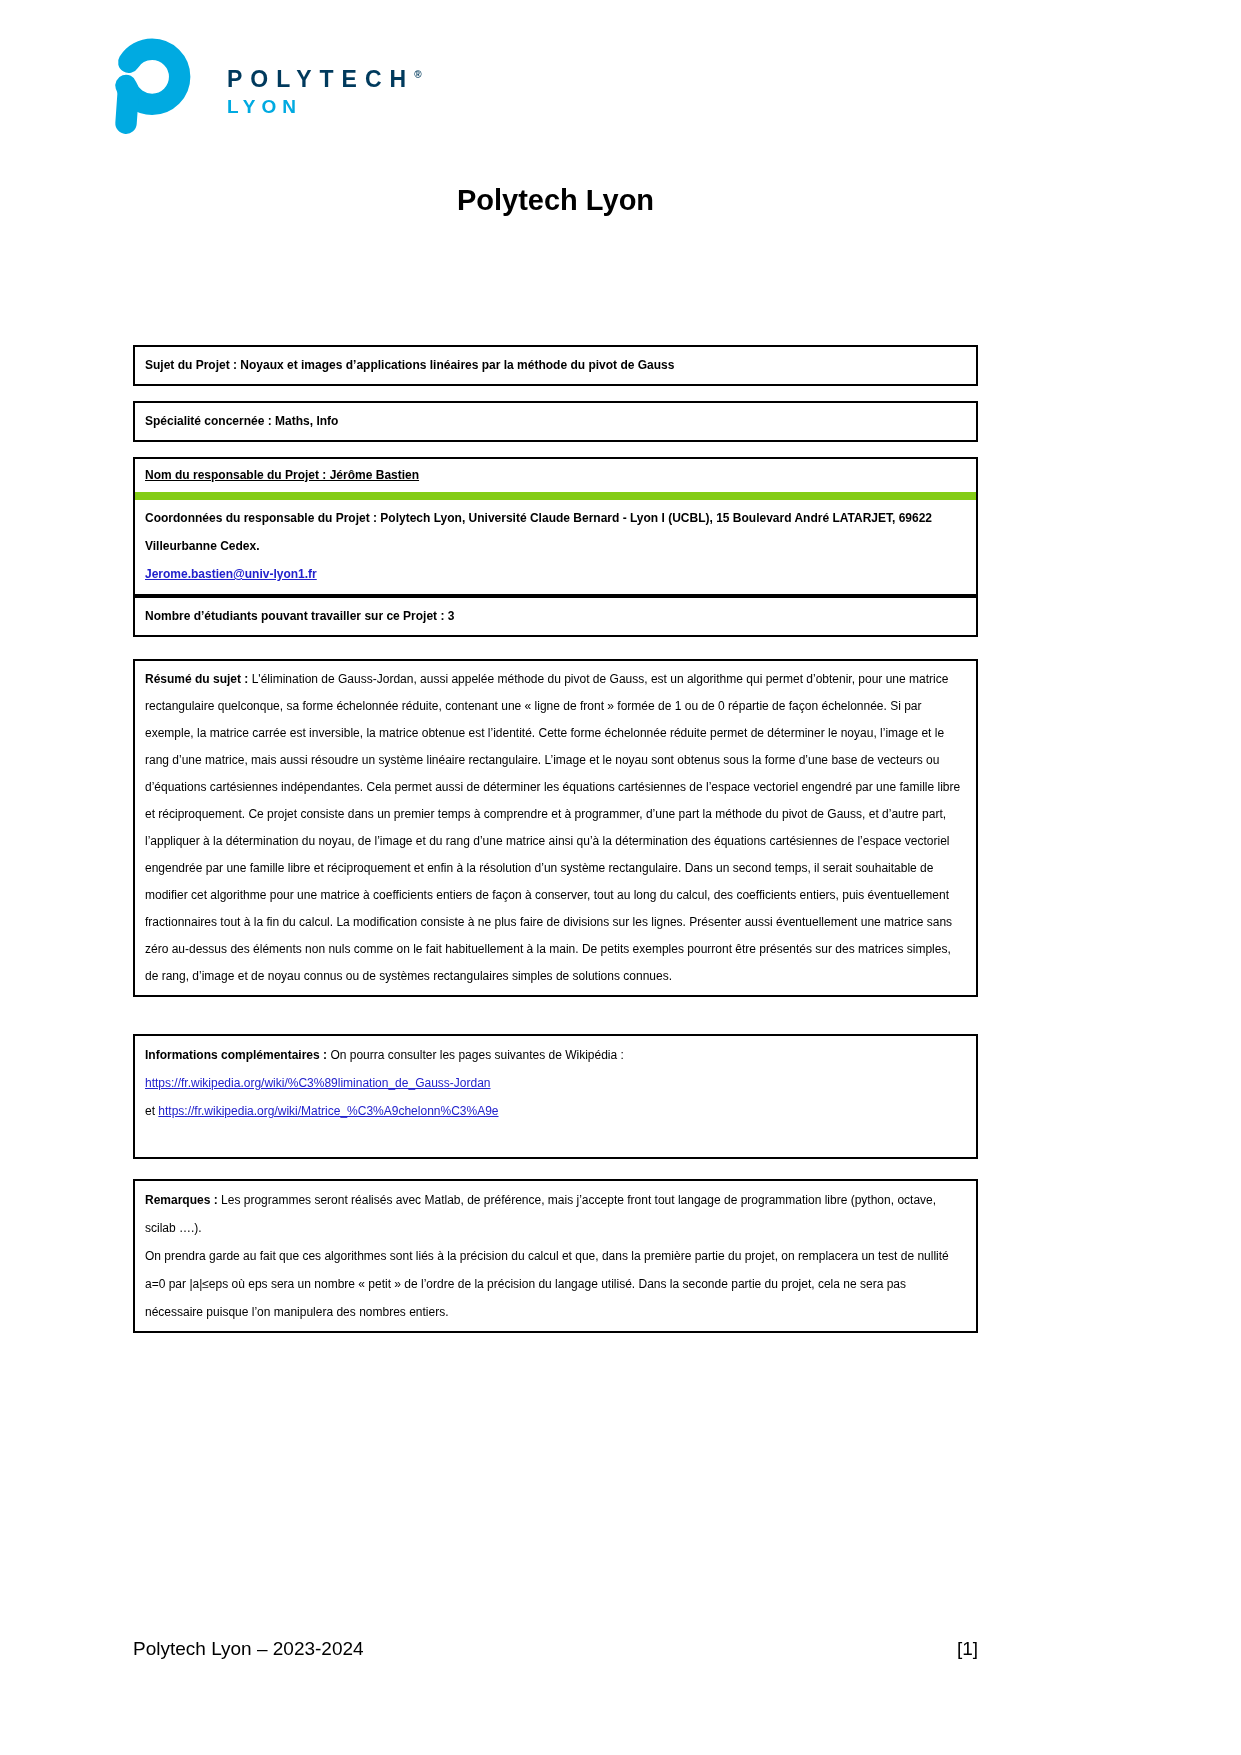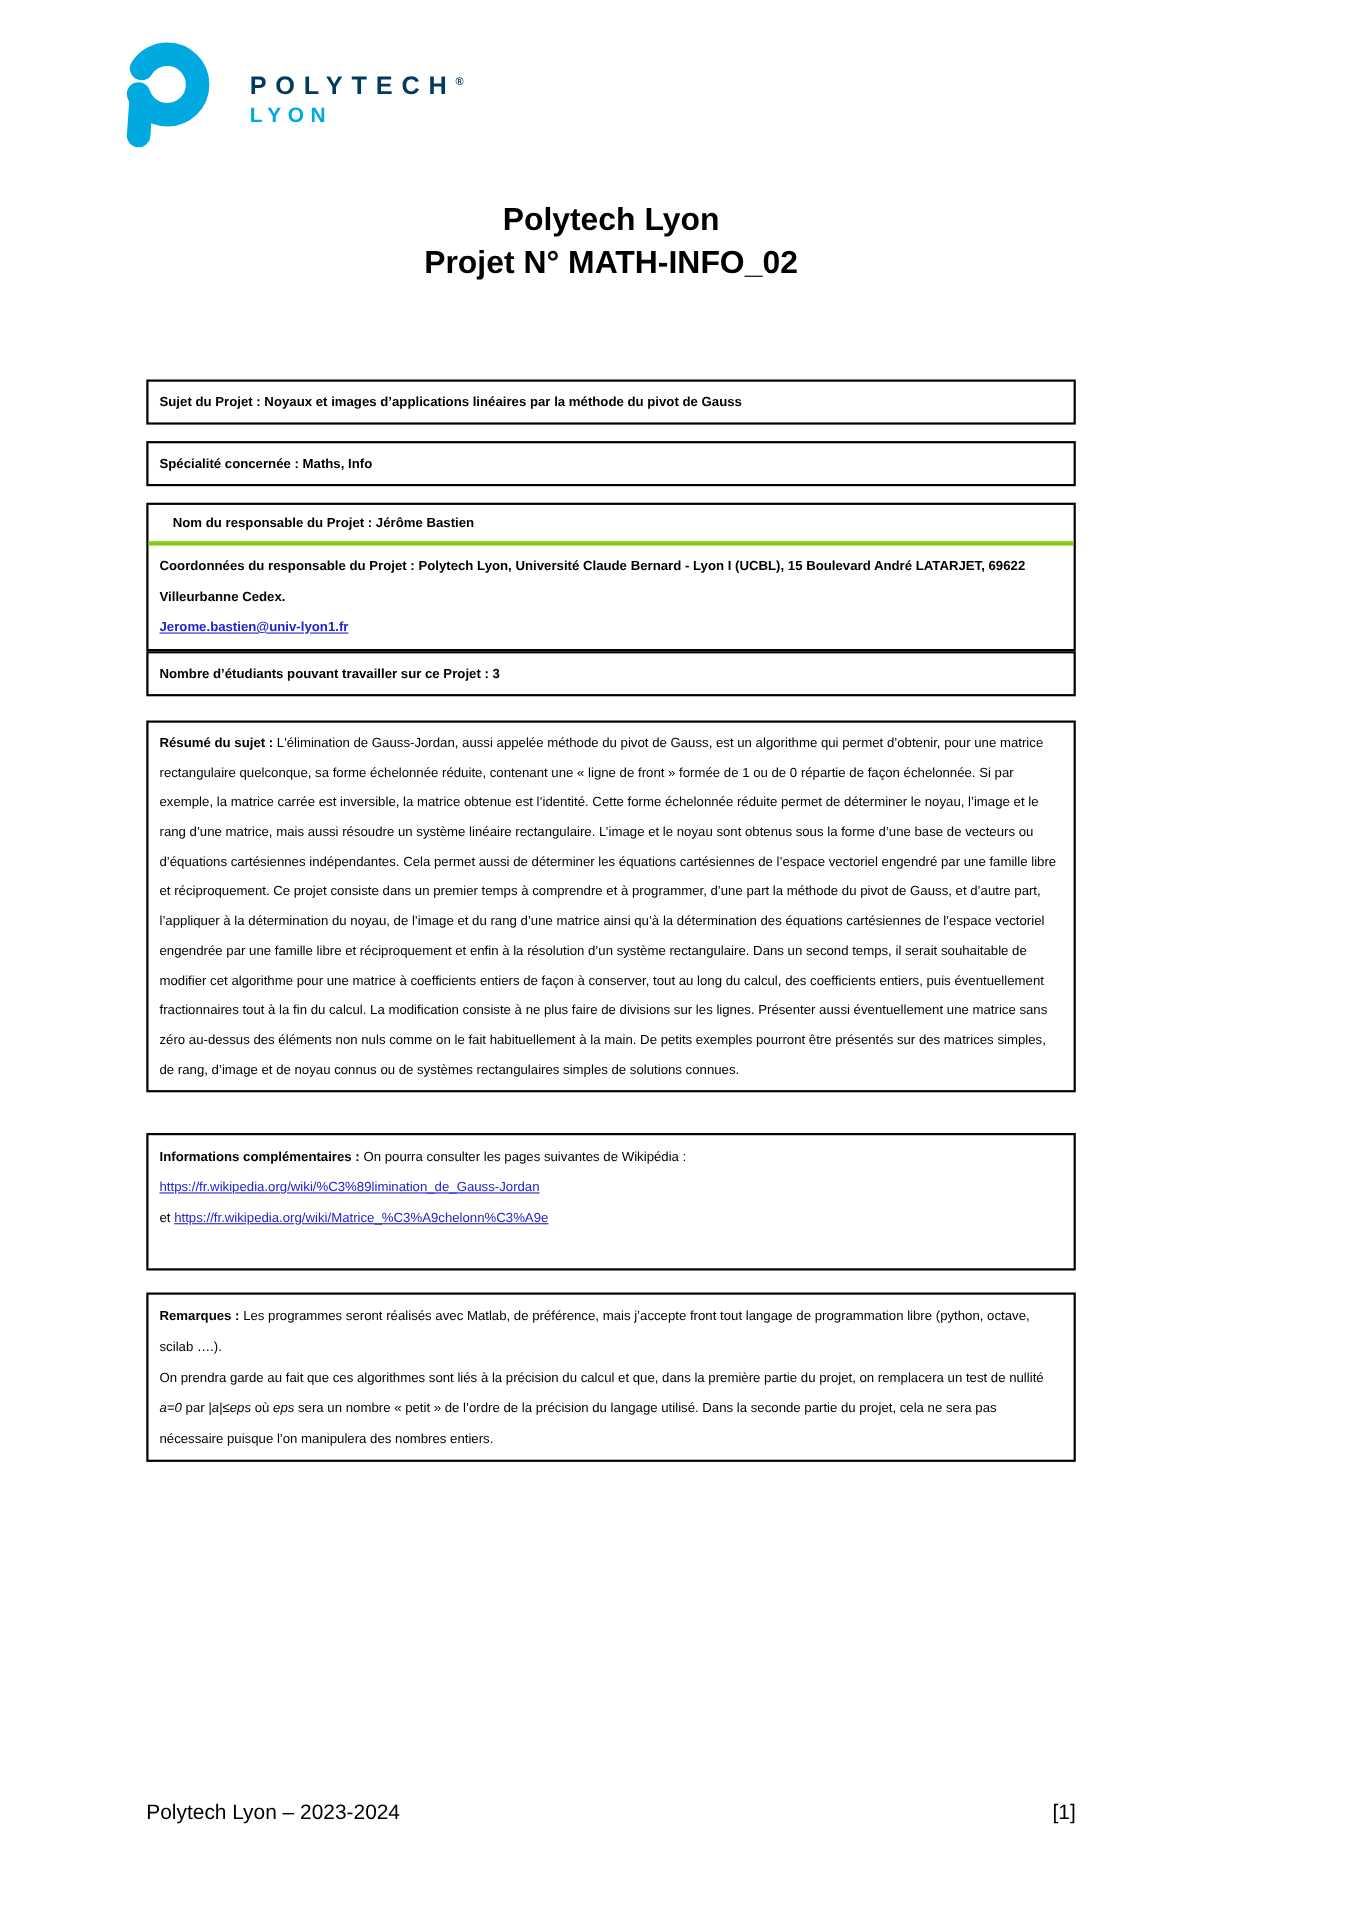--- a/index.html
+++ b/index.html
@@ -30,30 +30,30 @@
   .content { position:absolute; left:133px; top:345px; width:845px; font-size:12px; line-height:27px; }
   .box { border:2px solid #000000; padding:5px 10px; box-sizing:border-box; background:#ffffff; }
   .bold { font-weight:bold; }
   .m15 { margin-top:15px; }
   .m28 { }
   .m22 { margin-top:22px; }
   .m37 { margin-top:37px; }
   .m20 { margin-top:20px; }
 
   .box-responsable { padding:0; }
-  .box-responsable .row1 { padding:3px 22px; border-bottom:4px solid #84cc16; }
+  .box-responsable .row1 { padding:3px 10px; border-bottom:8px solid #84cc16;text-decoration:underline; }
   .box-responsable .row2 { padding:4px 10px 6px 10px; line-height:28px; }
 
   .box-resume { line-height:27px; }
   .box-infos { padding-bottom:32px; line-height:28px; }
   .box-remarques { line-height:28px; }
 
   a.doc-link { color:#2222CC; text-decoration:underline; cursor:pointer; }
   .email-link { font-weight:bold; }
-  .math { font-style:italic; }
+  .math { }
 
   
   .footer {
     position:absolute; left:133px; top:1636px; width:845px;
     display:flex; justify-content:space-between;
     font-size:19px; line-height:26px;align-items:flex-end;
   }
 </style>
 </head>
 <body>
@@ -66,21 +66,20 @@
       <rect x="21" y="44" width="21" height="52" rx="10.5" fill="#00AAE1" transform="rotate(4 31 70)"></rect>
     </svg>
     <div class="brand-lines">
       <div class="brand-name"><span>POLYTECH</span><span class="reg">®</span></div>
       <div class="brand-city">LYON</div>
     </div>
   </div>
 
   <div class="title-block">
     <div>Polytech Lyon</div>
-    <div>Projet N° MATH-INFO_02</div>
   </div>
 
   <div class="content">
 
     <div class="box bold">
       <span>Sujet du Projet : Noyaux et images d’applications linéaires par la méthode du pivot de Gauss</span>
     </div>
 
     <div class="box bold m15">
       <span>Spécialité concernée : Maths, Info</span>

